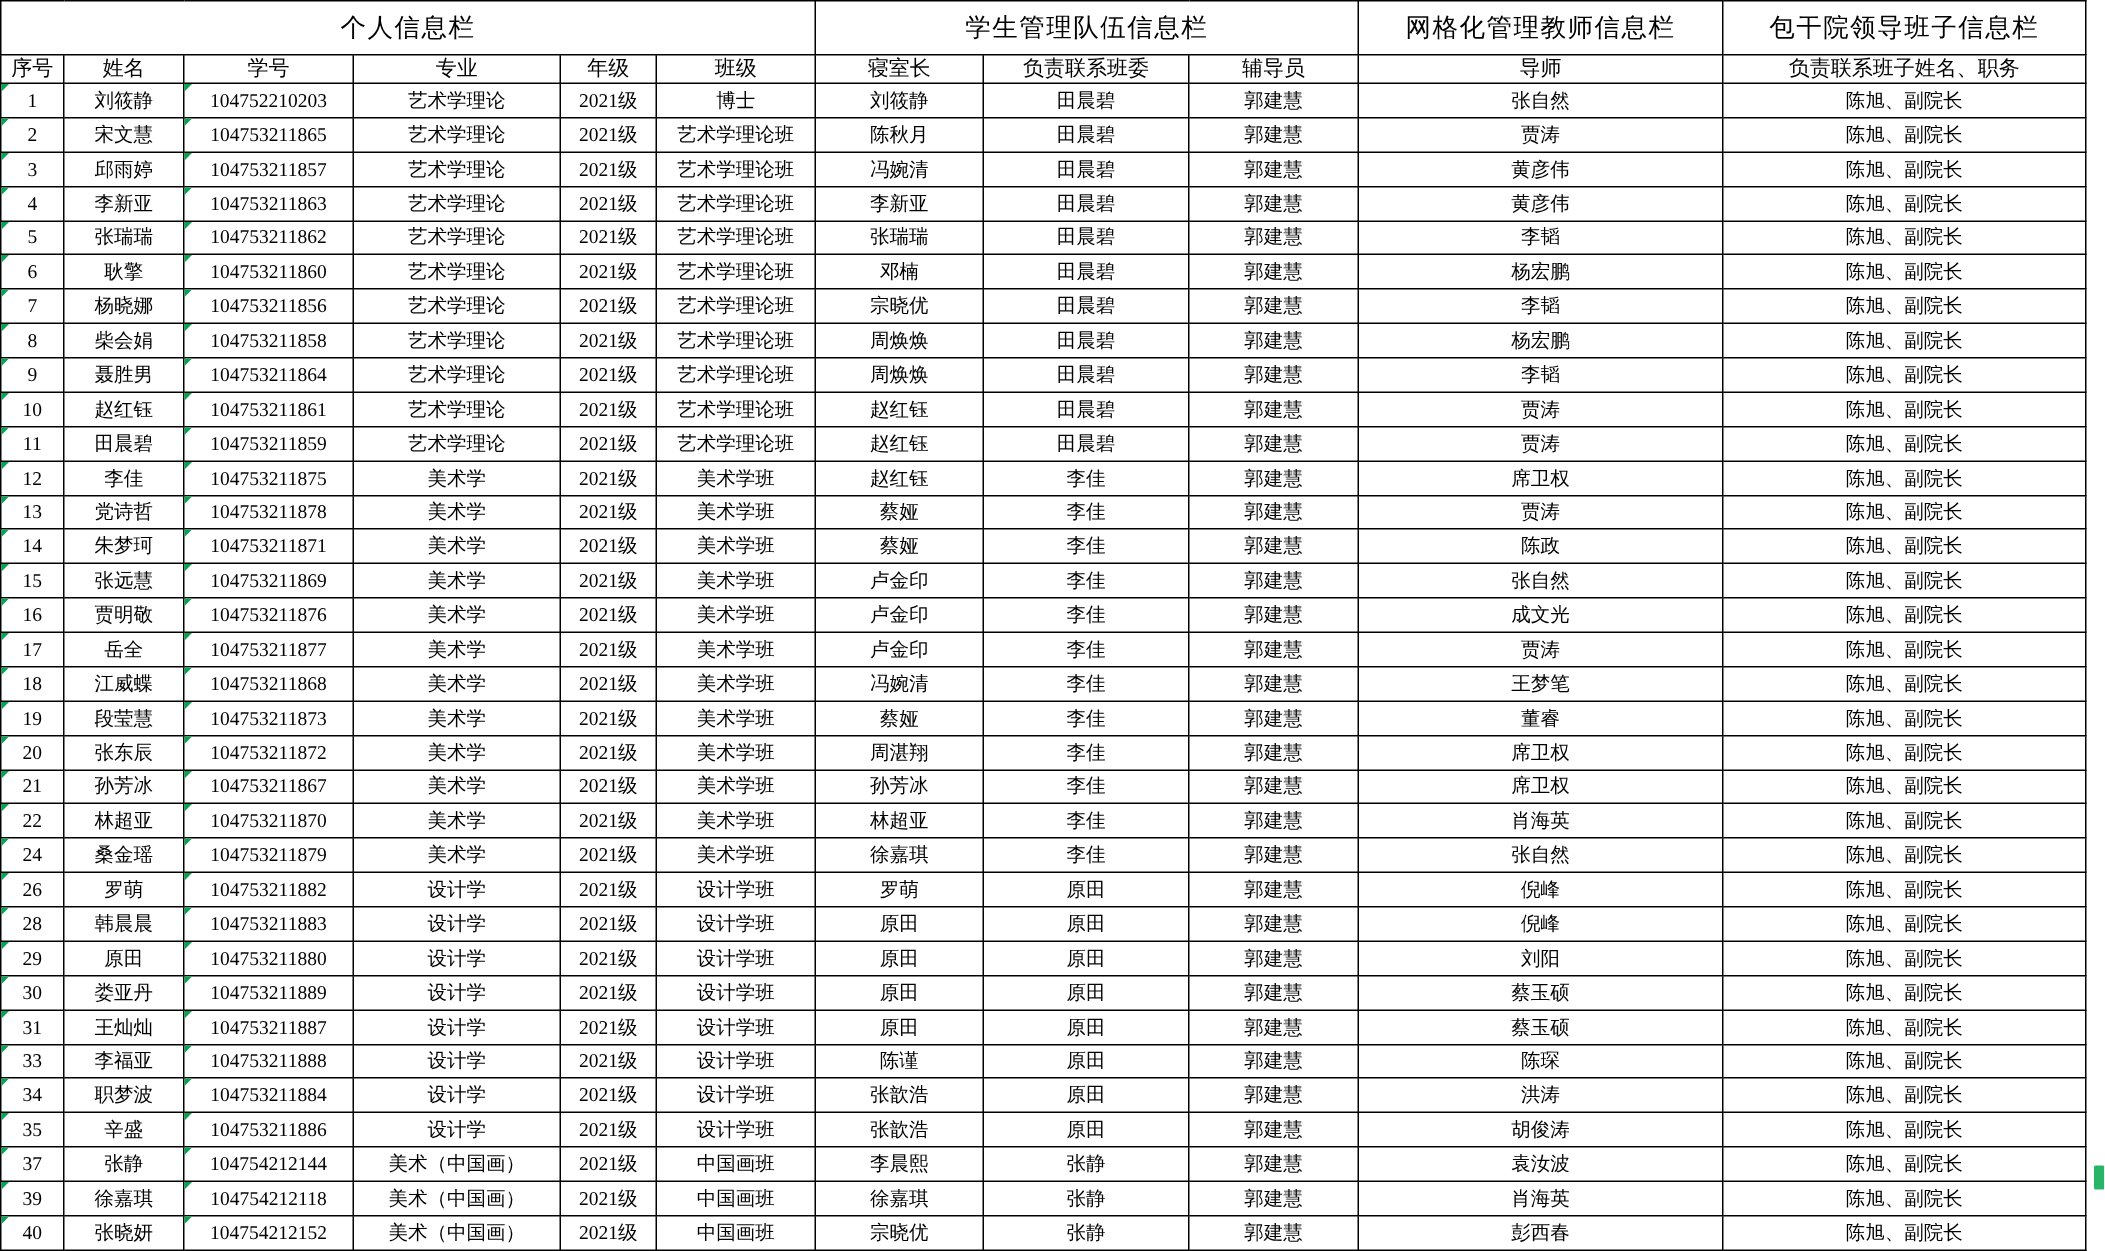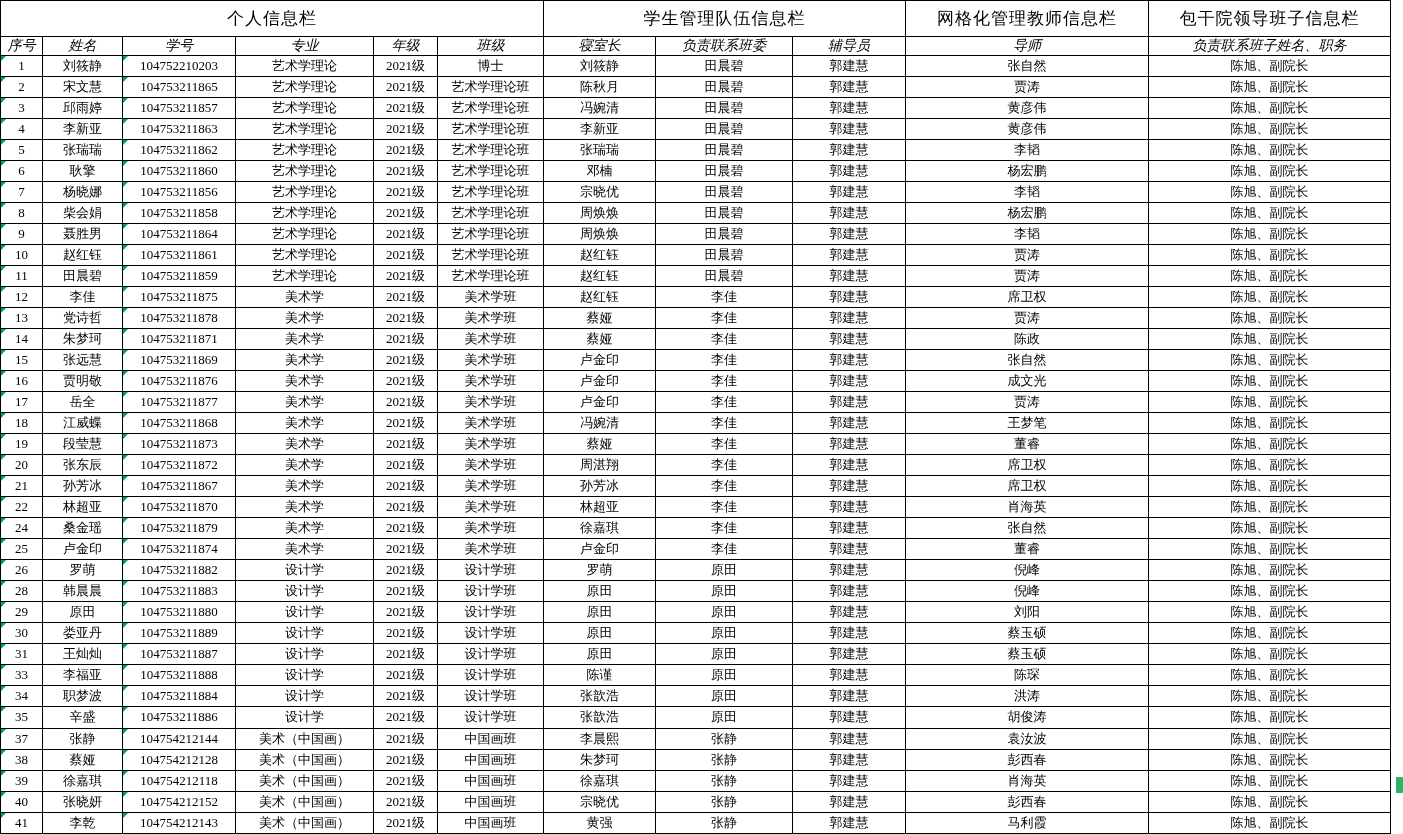--- a/index.html
+++ b/index.html
@@ -11,21 +11,21 @@
   table.grid {
     border-collapse:collapse; table-layout:fixed;
     width:1390px; height:834px;
   }
   .grid th, .grid td {
     border:1px solid #000; text-align:center; vertical-align:middle;
     padding:0 1px; overflow:hidden; white-space:nowrap; position:relative;
     font-weight:normal;
   }
   .title-cell { font-size:17px; font-weight:bold; height:36px; letter-spacing:1px; }
-  .col-header { font-size:14px; font-weight:bold; height:19px;font-style:italic; }
+  .col-header { font-size:14px; font-weight:bold; height:19px; }
   .grid td { font-size:13px; }
   td .flag {
     position:absolute; top:0; left:0; width:0; height:0;
     border-top:5px solid #00A650; border-right:5px solid transparent;
     display:block;
   }
   .presence-marker {
     position:absolute; left:1396px; top:777px; width:7px; height:16px;
     background:#27b667; border-radius:1px;
   }
@@ -363,33 +363,20 @@
           <td>美术学</td>
           <td>2021级</td>
           <td>美术学班</td>
           <td>徐嘉琪</td>
           <td>李佳</td>
           <td>郭建慧</td>
           <td>张自然</td>
           <td>陈旭、副院长</td>
         </tr>
         <tr>
-          <td>25<span class="flag" style="border-top-color: rgb(0, 166, 80);"></span></td>
-          <td>卢金印</td>
-          <td>104753211874<span class="flag" style="border-top-color: rgb(0, 166, 80);"></span></td>
-          <td>美术学</td>
-          <td>2021级</td>
-          <td>美术学班</td>
-          <td>卢金印</td>
-          <td>李佳</td>
-          <td>郭建慧</td>
-          <td>董睿</td>
-          <td>陈旭、副院长</td>
-        </tr>
-        <tr>
           <td>26<span class="flag" style="border-top-color: rgb(0, 166, 80);"></span></td>
           <td>罗萌</td>
           <td>104753211882<span class="flag" style="border-top-color: rgb(0, 166, 80);"></span></td>
           <td>设计学</td>
           <td>2021级</td>
           <td>设计学班</td>
           <td>罗萌</td>
           <td>原田</td>
           <td>郭建慧</td>
           <td>倪峰</td>
@@ -493,33 +480,20 @@
           <td>美术（中国画）</td>
           <td>2021级</td>
           <td>中国画班</td>
           <td>李晨熙</td>
           <td>张静</td>
           <td>郭建慧</td>
           <td>袁汝波</td>
           <td>陈旭、副院长</td>
         </tr>
         <tr>
-          <td>38<span class="flag" style="border-top-color: rgb(0, 166, 80);"></span></td>
-          <td>蔡娅</td>
-          <td>104754212128<span class="flag" style="border-top-color: rgb(0, 166, 80);"></span></td>
-          <td>美术（中国画）</td>
-          <td>2021级</td>
-          <td>中国画班</td>
-          <td>朱梦珂</td>
-          <td>张静</td>
-          <td>郭建慧</td>
-          <td>彭西春</td>
-          <td>陈旭、副院长</td>
-        </tr>
-        <tr>
           <td>39<span class="flag" style="border-top-color: rgb(0, 166, 80);"></span></td>
           <td>徐嘉琪</td>
           <td>104754212118<span class="flag" style="border-top-color: rgb(0, 166, 80);"></span></td>
           <td>美术（中国画）</td>
           <td>2021级</td>
           <td>中国画班</td>
           <td>徐嘉琪</td>
           <td>张静</td>
           <td>郭建慧</td>
           <td>肖海英</td>
@@ -529,31 +503,18 @@
           <td>40<span class="flag" style="border-top-color: rgb(0, 166, 80);"></span></td>
           <td>张晓妍</td>
           <td>104754212152<span class="flag" style="border-top-color: rgb(0, 166, 80);"></span></td>
           <td>美术（中国画）</td>
           <td>2021级</td>
           <td>中国画班</td>
           <td>宗晓优</td>
           <td>张静</td>
           <td>郭建慧</td>
           <td>彭西春</td>
-          <td>陈旭、副院长</td>
-        </tr>
-        <tr>
-          <td>41<span class="flag" style="border-top-color: rgb(0, 166, 80);"></span></td>
-          <td>李乾</td>
-          <td>104754212143<span class="flag" style="border-top-color: rgb(0, 166, 80);"></span></td>
-          <td>美术（中国画）</td>
-          <td>2021级</td>
-          <td>中国画班</td>
-          <td>黄强</td>
-          <td>张静</td>
-          <td>郭建慧</td>
-          <td>马利霞</td>
           <td>陈旭、副院长</td>
         </tr>
       </tbody>
   </table>
   <div class="presence-marker" style="background: rgb(39, 182, 103);"></div>
 </div>
 
 </body></html>

